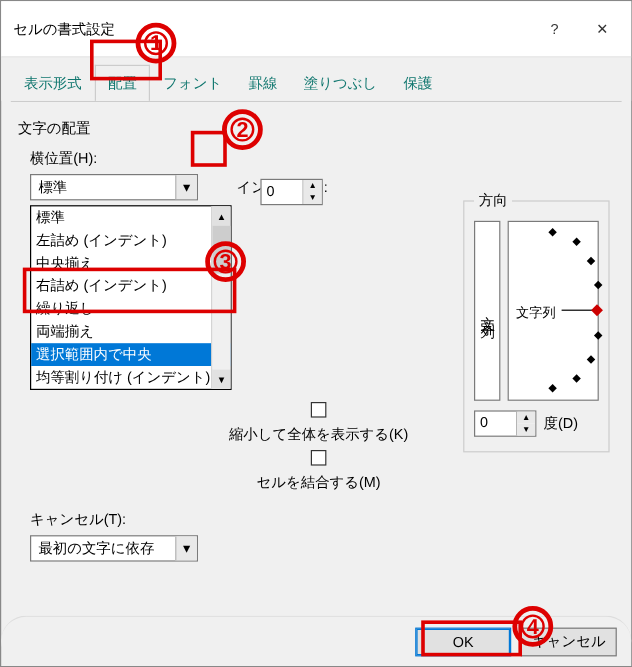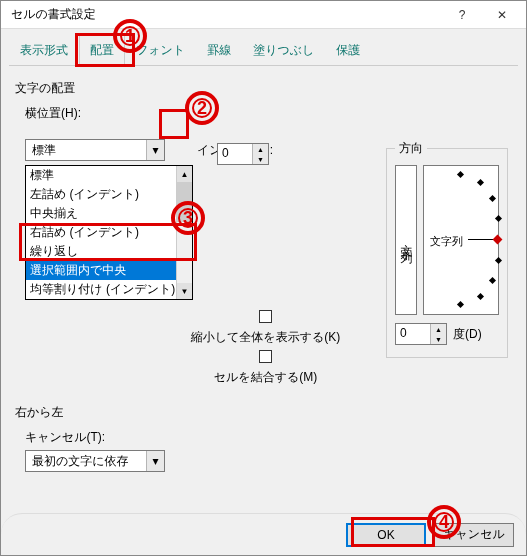--- a/index.html
+++ b/index.html
@@ -1,18 +1,18 @@
 <!DOCTYPE html>
 <html><head>
 <meta charset="utf-8">
 <style>
   * { box-sizing: border-box; font-family: "Meiryo UI", "Yu Gothic UI", sans-serif; font-size: 12px; }
   body { margin: 0; background: #fff; }
   .window { width: 527px; height: 556px; border: 1px solid #888; background: #f0f0f0; position: relative; }
-  .titlebar { height: 28px; background: #fff; border-bottom: 1px solid #ddd; display: flex; align-items: center; padding: 0 4px 0 10px; }
+  .titlebar { height: 47px; background: #fff; border-bottom: 1px solid #ddd; display: flex; align-items: center; padding: 0 4px 0 10px; }
   .titlebar .title { flex: 1; }
   .titlebar .tbtn { width: 40px; height: 28px; display: flex; align-items: center; justify-content: center; color: #333; }
   .tabs { display: flex; padding: 6px 8px 0 8px; background: #f0f0f0; position: relative; }
   .tab { padding: 6px 10px; border: 1px solid transparent; border-bottom: none; color: #0f766e; }
   .tab.active { background: #f0f0f0; border-color: #ccc; position: relative; }
   .tabstrip { border-bottom: 1px solid #ccc; margin: 0 8px; }
   .body { padding: 10px 14px; position: relative; }
   .section-label { margin: 4px 0 8px 0; }
   .row { display: flex; align-items: center; gap: 6px; margin: 4px 0; }
   .combo { display: inline-flex; border: 1px solid #7a7a7a; background: #fff; height: 22px; }
@@ -70,38 +70,39 @@
     <div class="tab">塗りつぶし</div>
     <div class="tab">保護</div>
   </div>
   <div class="tabstrip"></div>
 
   <div class="body">
 
     <div class="section-label">文字の配置</div>
 
     <div style="margin-left:10px;">
-      <div style="margin-bottom:17px;">横位置(H):</div>
+      <div style="margin-bottom:4px;">横位置(H):</div>
 
       <div class="row">
         <div class="combo">
           <div class="txt">標準</div>
           <div class="btn">▾</div>
         </div>
         <div style="width:20px;"></div>
         <div>インデント(I):</div>
       </div>
 
       <div style="position:relative;">
         <div class="dropdown-list">
           <div class="opt">標準</div>
           <div class="opt">左詰め (インデント)</div>
           <div class="opt">中央揃え</div>
           <div class="opt">右詰め (インデント)</div>
           <div class="opt">繰り返し</div>
+          <div class="opt">両端揃え</div>
           <div class="opt sel">選択範囲内で中央</div>
           <div class="opt">均等割り付け (インデント)</div>
           <div class="sb">
             <div class="sbb">▲</div>
             <div class="trk">
                 <div class="th"></div>
               </div>
             <div class="sbb">▼</div>
           </div>
         </div>
@@ -122,21 +123,20 @@
     <div class="chk">
       <div class="box"></div>
       <div>縮小して全体を表示する(K)</div>
     </div>
     <div class="chk">
       <div class="box"></div>
       <div>セルを結合する(M)</div>
     </div>
 
     <div style="height:10px;"></div>
-    <div class="section-label">右から左</div>
     <div style="margin-left:10px;">
       <div style="margin-bottom:4px;">キャンセル(T):</div>
       <div class="combo">
         <div class="txt">最初の文字に依存</div>
         <div class="btn">▾</div>
       </div>
     </div>
 
     <fieldset class="orient">
       <legend>方向</legend>

